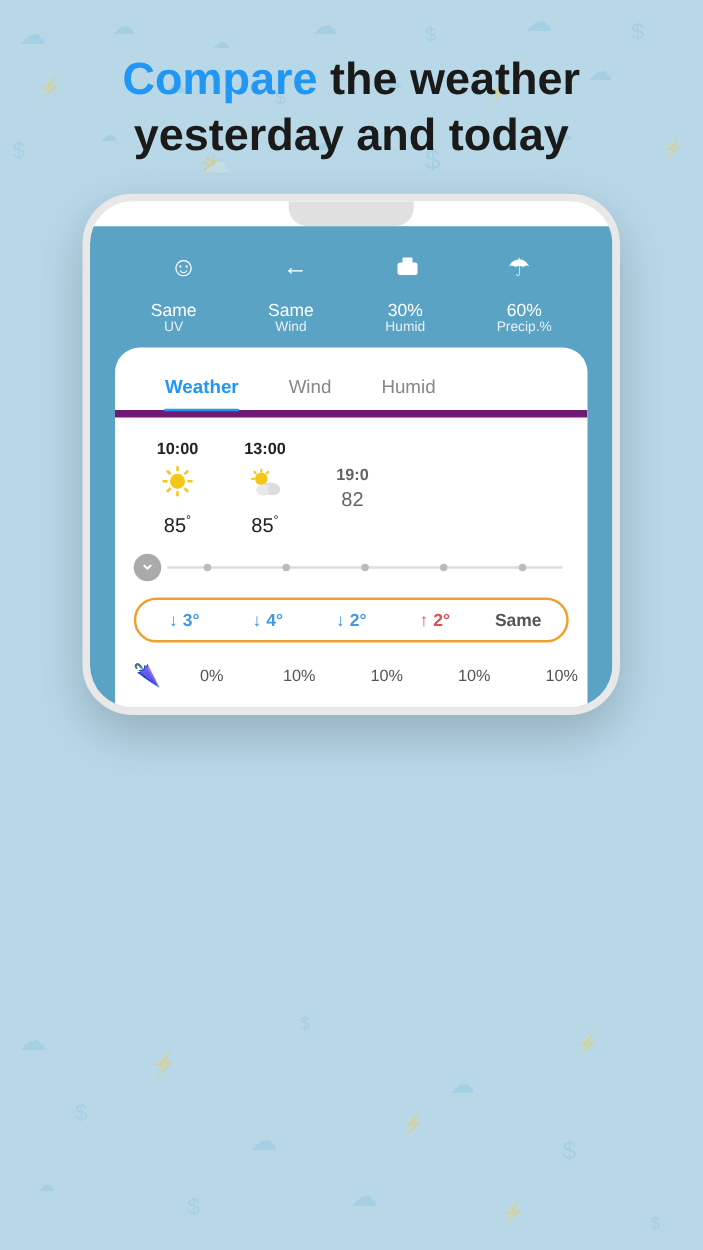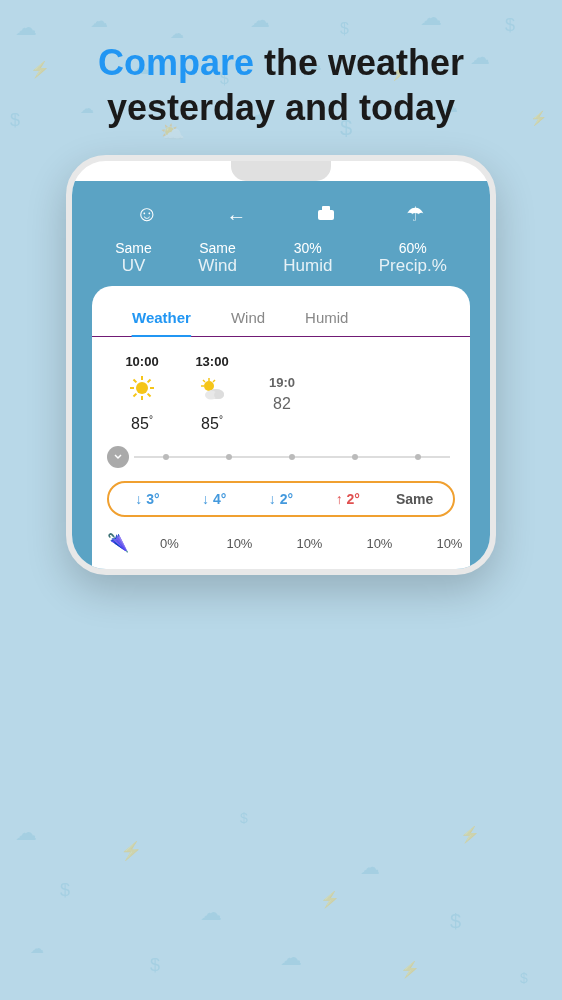--- a/index.html
+++ b/index.html
@@ -107,40 +107,40 @@
       text-align: center;
       margin-bottom: 4px;
     }
 
     .stat-item .value {
       font-size: 14px;
       font-weight: 500;
     }
 
     .stat-item .label {
-      font-size: 17px;
+      font-size: 11px;
       opacity: 0.85;
     }
 
     
     .weather-card {
       background: white;
       border-radius: 20px 20px 0 0;
       margin-top: 10px;
       padding: 15px 0 0;
       overflow: hidden;
     }
 
     
     .tabs {
       display: flex;
       justify-content: flex-start;
       gap: 0;
       padding: 0 20px;
-      border-bottom: 1px solid #701a75;
+      border-bottom: 6px solid #701a75;
       margin-bottom: 12px;
     }
 
     .tab {
       padding: 8px 20px 10px;
       font-size: 15px;
       color: #888;
       cursor: pointer;
       position: relative;
     }

